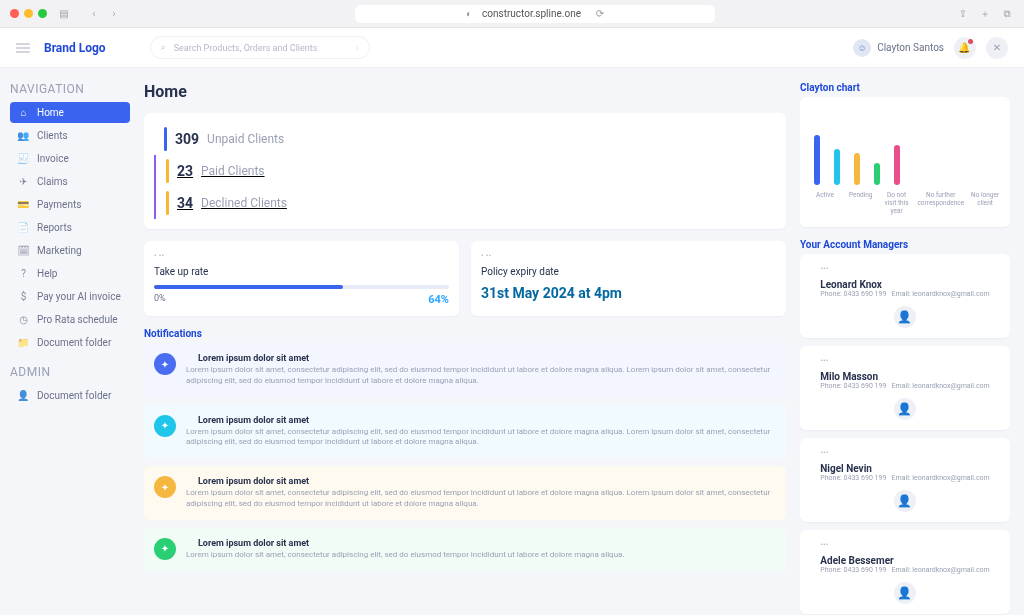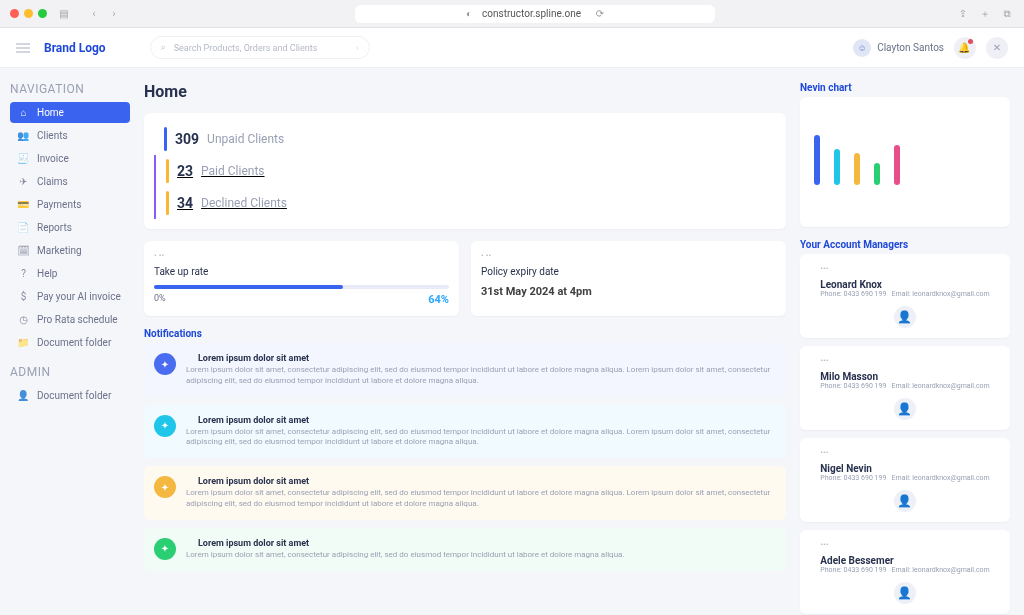--- a/index.html
+++ b/index.html
@@ -67,21 +67,21 @@
   .sum-lbl { font-size:12px; color:#9aa0b4;text-align:center; }
 
   .two-cards { display:flex; gap:12px; }
   .two-cards .card { flex:1; }
   .mini-head { font-size:8px; color:#b5b9c8; margin-bottom:6px; }
   .mini-title { font-size:10px; color:#28324e; margin-bottom:8px; }
   .progress-track { height:4px; background:#e8ebf5; border-radius:3px; position:relative; margin-top:8px; }
   .progress-fill { position:absolute; top:0; left:0; height:100%; background:#3a63f0; border-radius:3px; }
   .progress-labels { display:flex; justify-content:space-between; font-size:9px; color:#6b718a; margin-top:4px; }
   .pct { color:#2aa7ff; font-weight:700; font-size:11px; }
-  .expiry-date { color:#404040; font-weight:700; font-size:11px; }
+  .expiry-date { color:#0369a1; font-weight:700; font-size:14px; }
 
   .notif-list { display:flex; flex-direction:column; gap:8px; }
   .notif { display:flex; gap:10px; padding:10px; border-radius:6px; }
   .notif .n-icon { width:22px; height:22px; border-radius:50%; display:flex; align-items:center; justify-content:center; color:#fff; flex-shrink:0; font-size:10px; }
   .notif .n-body { min-width:0; }
   .n-title { font-size:9px; font-weight:700; color:#28324e; margin-bottom:2px;margin-left:12px; }
   .n-text { font-size:8px; color:#9aa0b4; line-height:1.35; }
   .bg-lav { background:#f4f6ff; } .bg-sky { background:#f1fbff; }
   .bg-sun { background:#fffaf0; } .bg-mint { background:#f2fcf6; }
   .ic-blue { background:#4a6cf0; } .ic-cyan { background:#1fc6ea; }
@@ -288,28 +288,35 @@
       <div class="n-title">Lorem ipsum dolor sit amet</div>
       <div class="n-text">Lorem ipsum dolor sit amet, consectetur adipiscing elit, sed do eiusmod tempor incididunt ut labore et dolore magna aliqua.</div>
     </div>
             </div>
           </div>
       </div>
     </div>
 
     <div class="col-right">
       <div>
-        <div class="section-title">Nevin chart</div>
+        <div class="section-title">Clayton chart</div>
         <div class="card chart-card">
           <div class="bars" id="chart-bars">
               <div class="b" style="height: 70%; background: rgb(58, 99, 240);"></div>
               <div class="b" style="height: 50%; background: rgb(31, 198, 234);"></div>
               <div class="b" style="height: 45%; background: rgb(244, 184, 64);"></div>
               <div class="b" style="height: 30%; background: rgb(43, 207, 115);"></div>
               <div class="b" style="height: 55%; background: rgb(232, 79, 138);"></div>
+            </div>
+          <div class="bar-labels" id="chart-labels">
+              <span>Active</span>
+              <span>Pending</span>
+              <span>Do not visit this year</span>
+              <span>No further correspondence</span>
+              <span>No longer client</span>
             </div>
         </div>
       </div>
 
       <div>
         <div class="section-title">Your Account Managers</div>
         <div class="mgr-list" id="mgr-list">
             <div class="card mgr-card">
               <div class="mgr-info">
       <div class="mini-head">•••</div>

